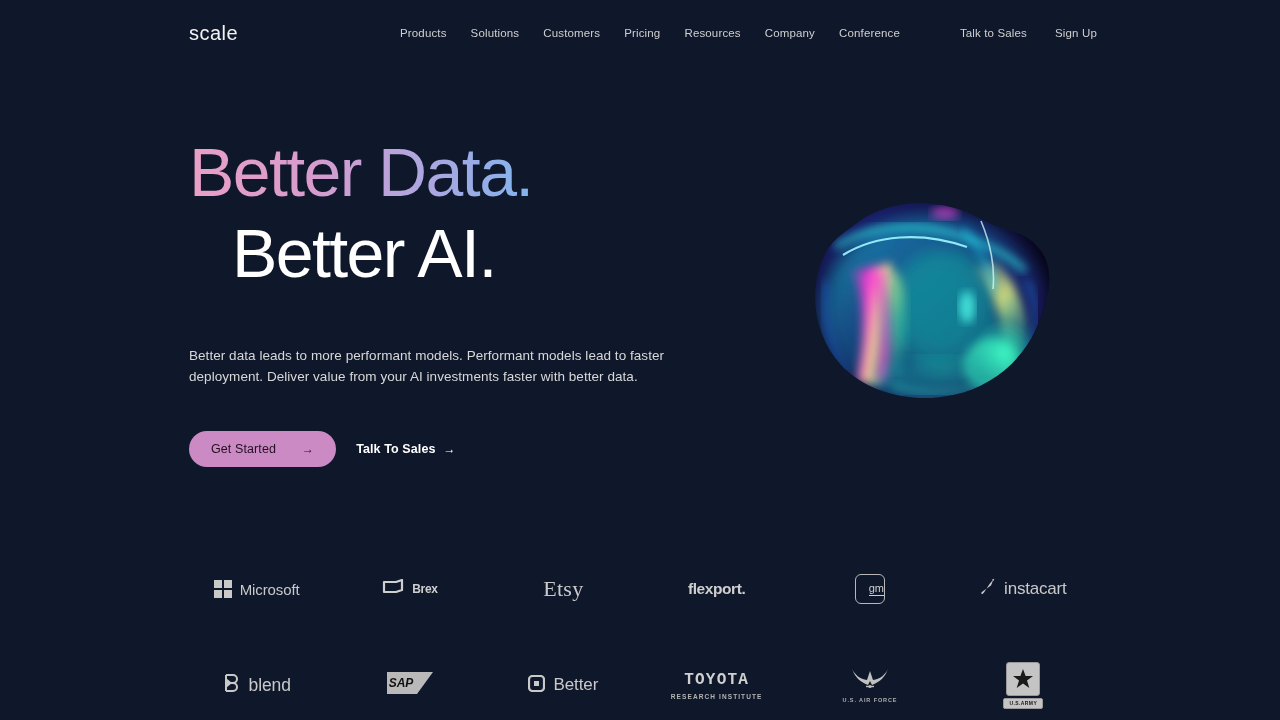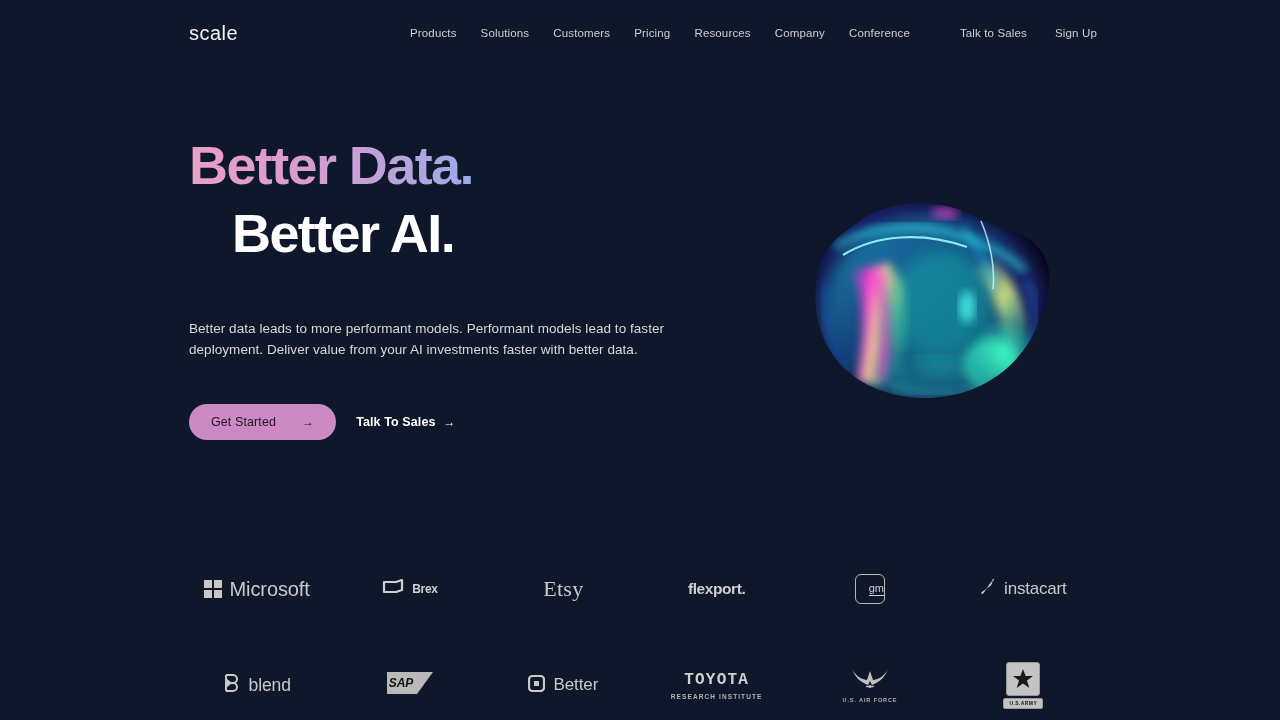--- a/index.html
+++ b/index.html
@@ -15,38 +15,38 @@
   .navbar {
     position:absolute; top:0; left:0; width:1280px; height:66px;
     display:flex; align-items:center;
   }
   .logo {
     position:absolute; left:189px; top:22px;
     font-size:20px; letter-spacing:.5px; color:#f2f2f2;
     font-weight:400;
   }
   .nav-center {
-    position:absolute; left:410px; top:27px;
+    position:absolute; left:400px; top:27px;
     display:flex; gap:0px; align-items:center;
   }
   .nav-link {
     color:#cfcfcf; font-size:11.5px; letter-spacing:.15px;
     padding:0 12px; white-space:nowrap; cursor:pointer;
   }
   .nav-link:first-child { padding-left:0; }
   .nav-right {
     position:absolute; right:183px; top:27px;
     display:flex; align-items:center; gap:28px;
   }
   .nav-right .nav-link { padding:0; }
 
   
   .hero-left { position:absolute; left:189px; top:140px; width:560px; }
   .headline {
-    font-size:54px; line-height:.96; font-weight:700;
+    font-size:68px; line-height:.96; font-weight:400;
     letter-spacing:-1.6px; white-space:nowrap;
   }
   .headline-1 {
     background:linear-gradient(90deg,#e9a0c6 0%,#d79ccd 22%,#a9a7e2 44%,#7fb5ee 62%,#93c7f2 82%,#a8d4f5 100%);
     -webkit-background-clip:text; background-clip:text;
     -webkit-text-fill-color:transparent; color:transparent;
   }
   .headline-2 { color:#ffffff; margin-top:16px;margin-left:43px; }
 
   .subtitle {
@@ -80,21 +80,21 @@
   .logo-grid {
     position:absolute; left:180px; top:560px; width:920px;
     display:grid; grid-template-columns:repeat(6,1fr);
     row-gap:38px; align-items:center; justify-items:center;
   }
   .logo-cell {
     display:flex; align-items:center; justify-content:center;
     gap:8px; height:58px; color:#c3c3c3;
   }
   .logo-text { font-size:16.5px; letter-spacing:-.1px; }
-  .lt-ms { font-weight:500; color:#c9c9c9; font-size:20px; }
+  .lt-ms { font-weight:500; color:#c9c9c9; font-size:15px; }
   .lt-brex { font-weight:700; color:#cfcfcf; font-size:12px; letter-spacing:-.3px; }
   .lt-etsy { font-family:"Liberation Serif", serif; font-size:22px; color:#c9c9c9; letter-spacing:.3px; }
   .lt-flexport { font-weight:700; color:#cfcfcf; font-size:15.5px; letter-spacing:-.4px; }
   .lt-instacart { font-size:17px; color:#c9c9c9; letter-spacing:-.2px; }
   .lt-blend { font-size:17.5px; color:#c9c9c9; letter-spacing:-.1px; }
   .lt-square { font-size:17px; color:#c9c9c9; letter-spacing:-.1px; }
   .toyota-wrap { display:flex; flex-direction:column; align-items:center; gap:4px; }
   .lt-toyota { font-weight:700; font-size:16px; letter-spacing:1.2px; color:#d0d0d0;font-family:Liberation Mono, monospace; }
   .lt-tri { font-size:6.5px; letter-spacing:1.1px; color:#b4b4b4; font-weight:600; }
   .af-wrap { display:flex; flex-direction:column; align-items:center; gap:2px; }

